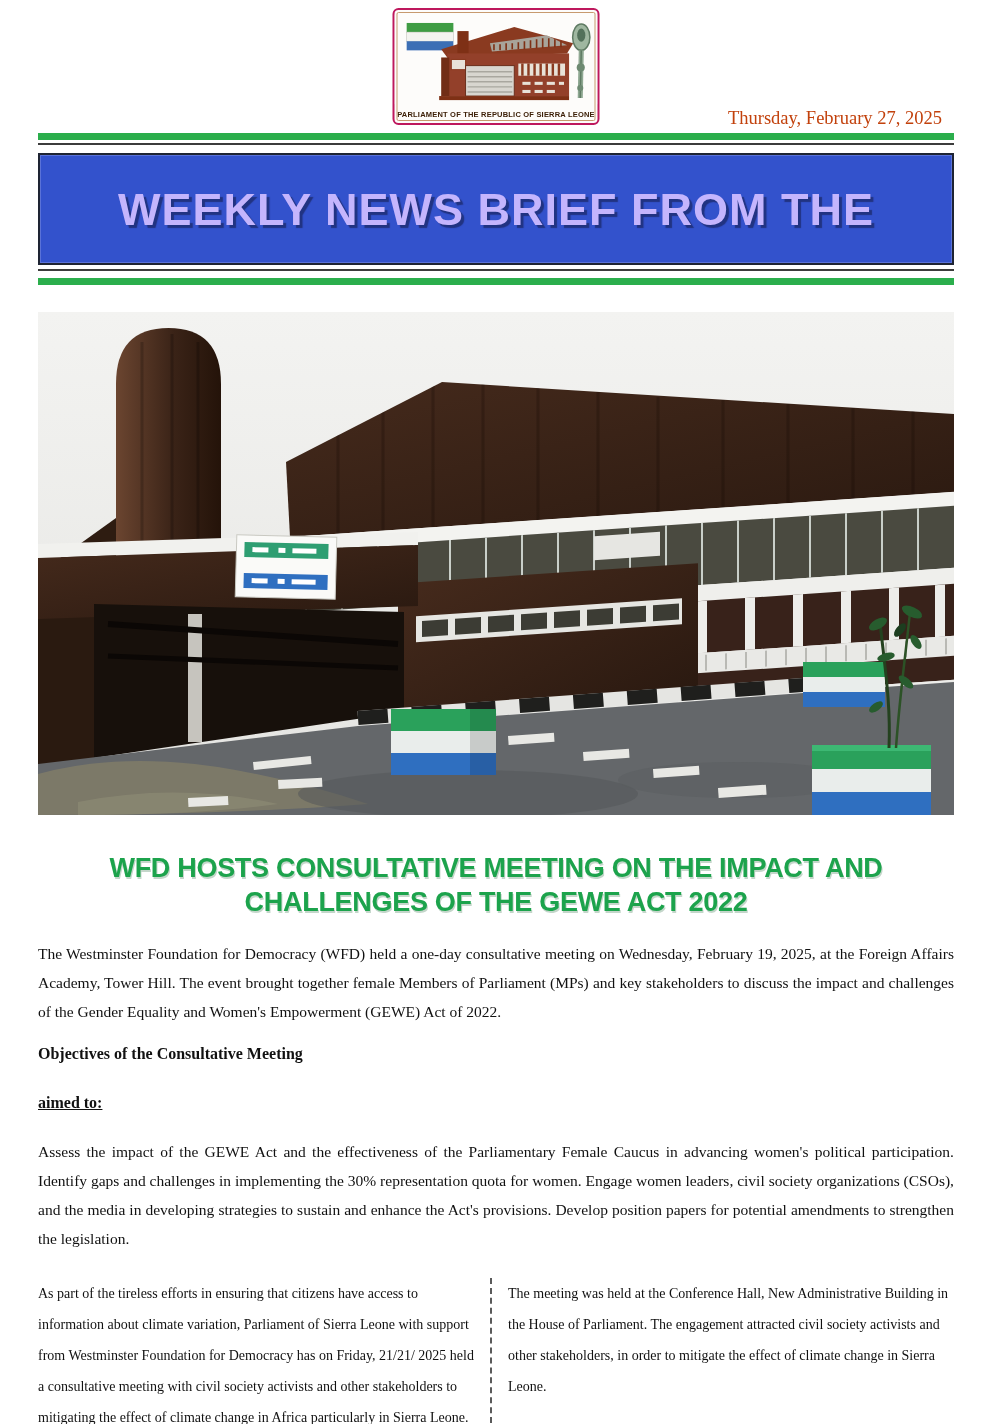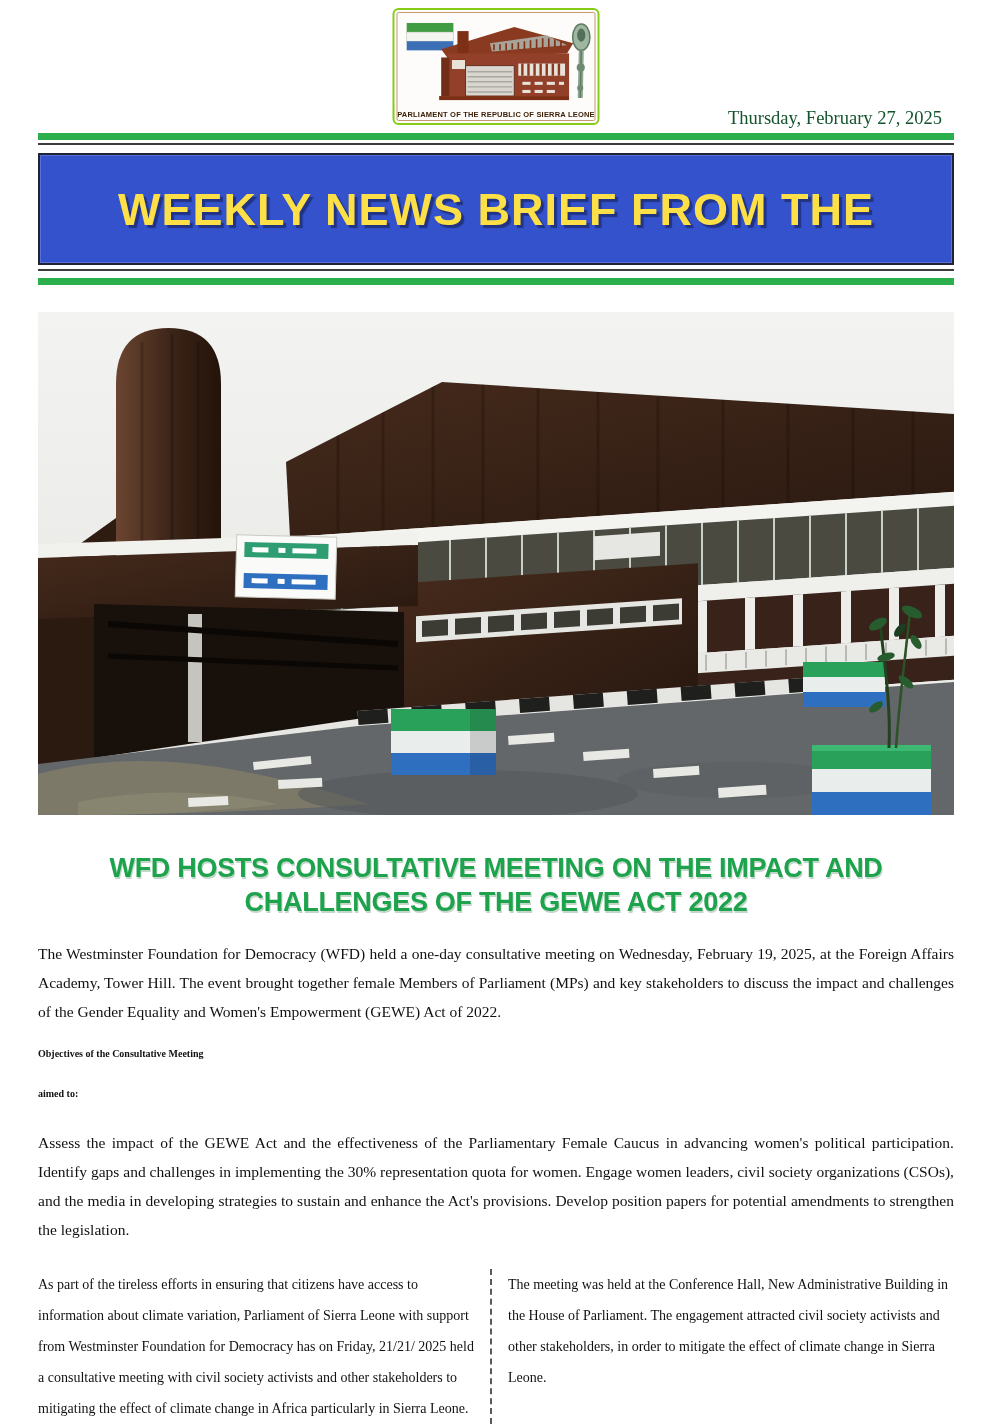--- a/index.html
+++ b/index.html
@@ -8,68 +8,68 @@
     width:992px; height:1424px; margin:0 auto; position:relative;
     font-family:"Liberation Serif", serif; color:#111;
   }
   .page { padding:0 38px; }
 
   
   .masthead { position:relative; height:133px; }
   .logo-box {
     position:absolute; left:50%; transform:translateX(-50%); top:8px;
     width:207px; height:117px; background:#fdfcfa;
-    border:2px solid #84cc16; outline:1px solid #c79a6e; outline-offset:-5px;
+    border:2px solid #be185d; outline:1px solid #c79a6e; outline-offset:-5px;
     border-radius:6px; display:flex; flex-direction:column; overflow:hidden;
   }
   .logo-box svg { flex:1 1 auto; display:block; }
   .logo-caption {
     font-family:"Liberation Sans", sans-serif; font-weight:bold;
     font-size:7.5px; letter-spacing:.2px; text-align:center; color:#3d2008;
     padding:1px 2px 4px 2px; white-space:nowrap;
   }
   .issue-date {
     position:absolute; right:12px; bottom:4px;
-    font-size:18.5px; color:#14532d;
+    font-size:18.5px; color:#c2410c;
   }
 
   
   .rule-green { height:7px; background:var(--accent-green,#2BAE4C); }
   .rule-dark  { height:2px; background:#3c3c3c; }
   .gap3 { height:3px; } .gap8 { height:8px; } .gap4 { height:4px; } .gap7 { height:7px; }
   .banner {
     background:var(--banner-blue,#3352CC);
     border:2px solid #1e2433; box-shadow:inset 0 0 0 1px #5a72d8;
     height:112px; display:flex; flex-direction:column; justify-content:center;
     text-align:center;
   }
   .banner div {
     font-family:"Liberation Sans", sans-serif; font-weight:bold;
-    font-size:45px; line-height:53px; letter-spacing:1px; color:#fde047;
+    font-size:45px; line-height:53px; letter-spacing:1px; color:#c4b5fd;
     text-shadow:3px 3px 1px rgba(15,20,55,.5);
   }
 
   
   .photo { margin-top:27px; width:916px; height:503px; overflow:hidden; }
   .photo svg { display:block; }
 
   
   .green-head {
     font-family:Liberation Sans, sans-serif; font-weight:bold;
     color:var(--heading-green,#1CA34C); text-align:center;
     font-size:27px; line-height:34px; letter-spacing:-0.3px;
     max-width:900px; margin:36px auto 0 auto;
     text-shadow:1px 2px 0 rgba(20,90,45,.25);
   }
   .green-head.single { font-size:28px; margin-top:38px; }
   .body-par {
     margin-top:20px; font-size:15.5px; line-height:29px; text-align:justify;
   }
-  .sub-head { margin-top:13px; font-size:10px; line-height:29px; font-weight:bold; }
-  .sub-head.second { margin-top:11px; }
+  .sub-head { margin-top:13px; font-size:16px; line-height:29px; font-weight:bold; }
+  .sub-head.second { margin-top:20px;text-decoration:underline; }
 
   
   .columns { display:flex; margin-top:25px; min-height:150px; }
   .col { font-size:14px; line-height:31px; text-align:left; }
   .col.left  { width:452px; padding-right:16px; }
   .col-divider { border-left:2px dashed #5a5a5a; }
   .col.right { width:462px; padding-left:16px; }
 </style>
 </head>
 <body>

